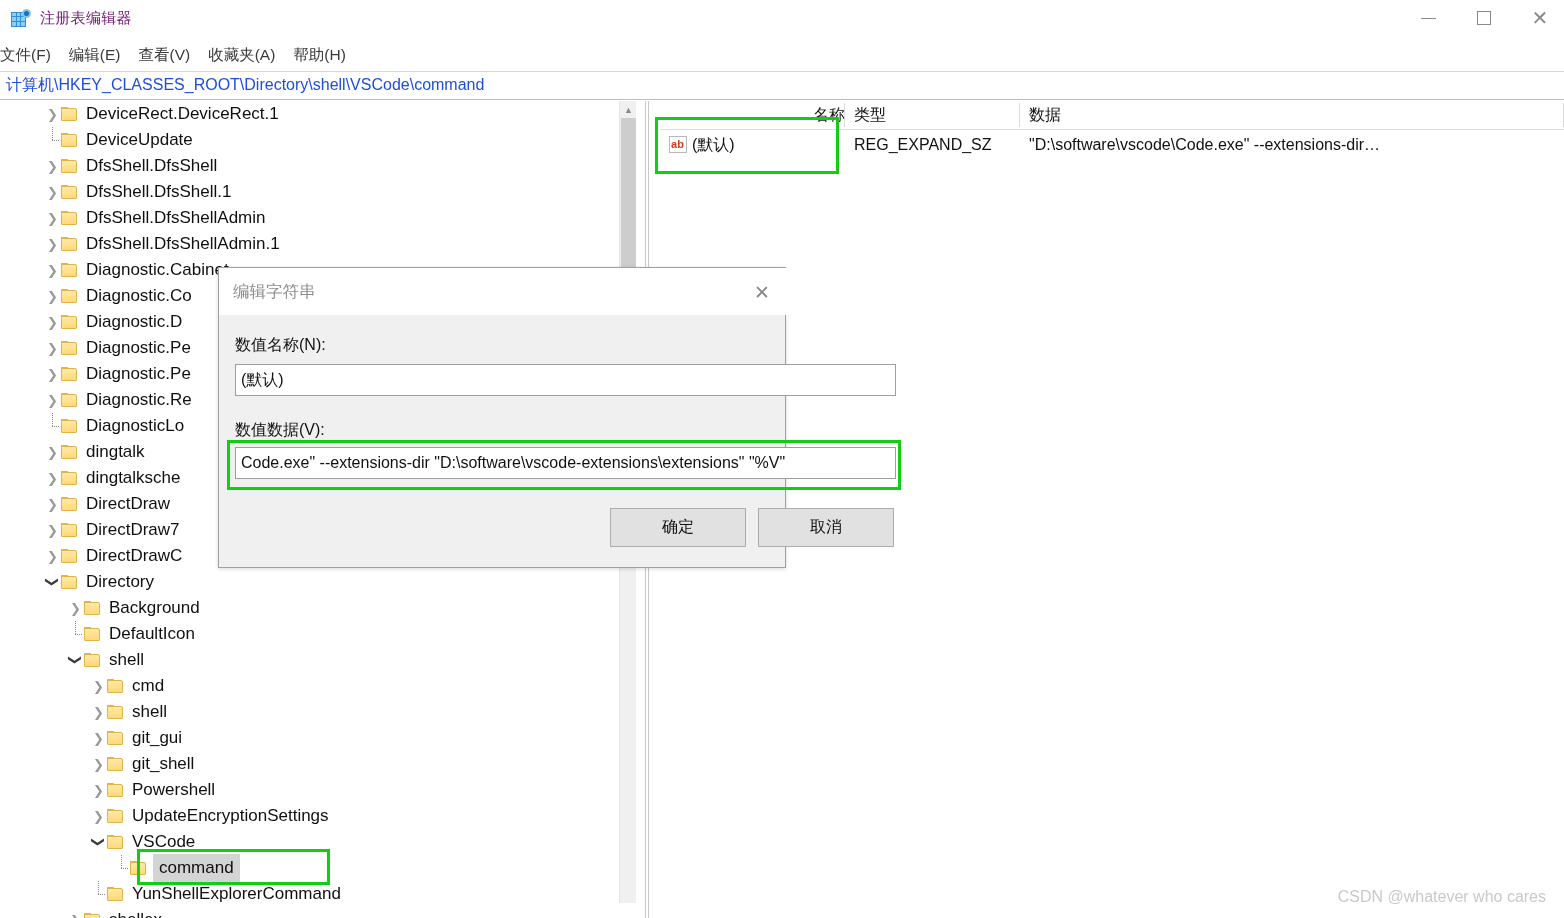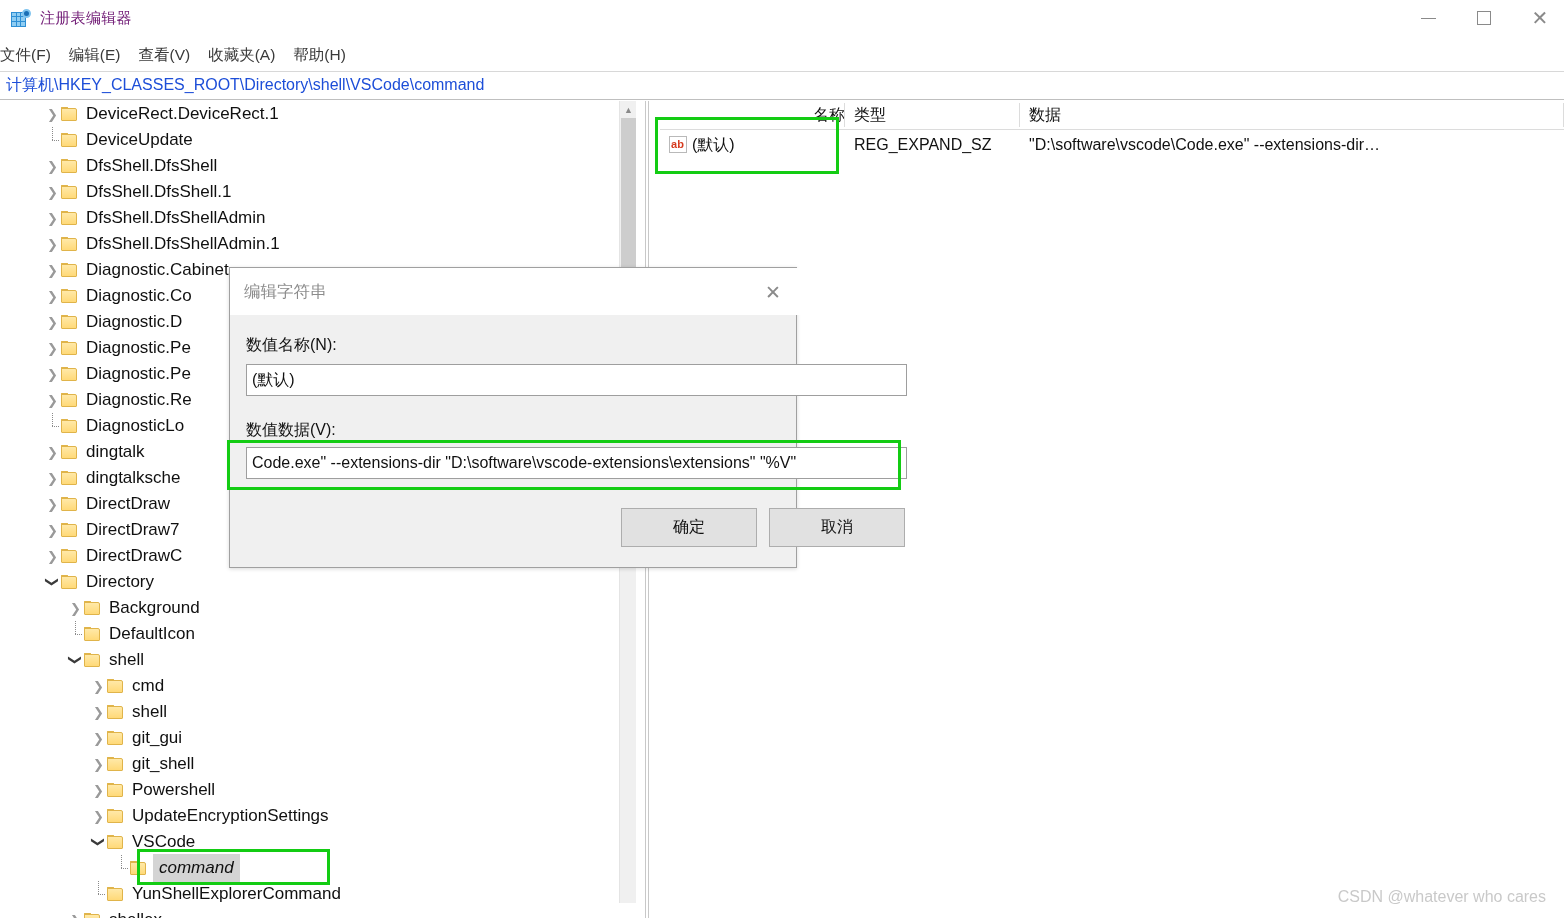--- a/index.html
+++ b/index.html
@@ -175,21 +175,20 @@
     border-radius: 1px 1px 0 0;
   }
   .tree-label {
     font-size: 17px; color: #101010;
     line-height: 26px;
   }
   .tree-row.selected .tree-label {
     background: #d4d4d4;
     padding: 1px 6px 2px 6px;
     margin-left: -2px;
-    font-style: italic;
   }
   .indent { flex: 0 0 auto; height: 26px; position: relative; }
 
   
   .list-header {
     position: absolute; left: 0; top: 0;
     width: 904px; height: 29px;
     display: flex; align-items: flex-start;
     background: #ffffff;
     border-bottom: 1px solid #dcdcdc;
@@ -242,21 +241,20 @@
   }
 
   
   .dialog {
     position: absolute; left: 218px; top: 267px;
     width: 568px; height: 301px;
     background: #f0f0f0;
     border: 1px solid #a0a0a0;
     box-shadow: 0 1px 4px rgba(0,0,0,.15);
     z-index: 30;
-    margin-left: 11px;
   }
   .dlg-title {
     position: absolute; left: 0; top: 0;
     width: 690px; height: 47px;
     background: #ffffff;
     display: flex; align-items: center;
   }
   .dlg-title-text {
     margin-left: 14px; font-size: 16.5px; color: #8c8c8c;
   }

